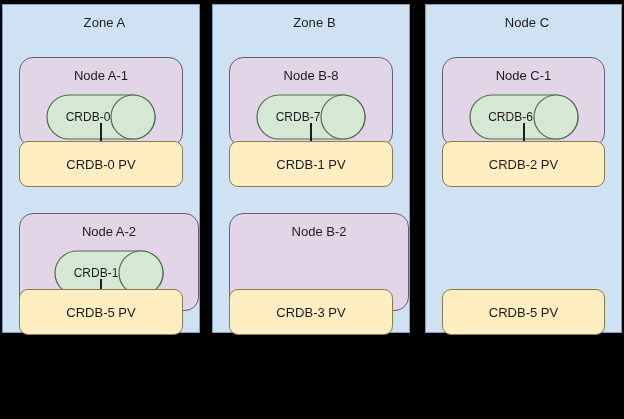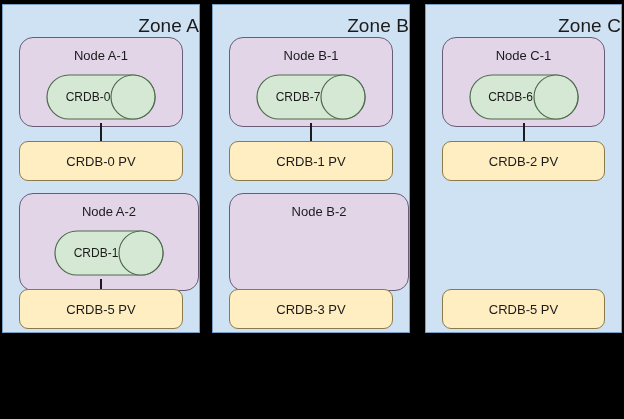--- a/index.html
+++ b/index.html
@@ -32,33 +32,34 @@
   }
   #zone-a { left: 2px;   width: 198px; }
   #zone-b { left: 212px; width: 198px; }
   #zone-c { left: 425px; width: 197px; }
 
   .zone-title {
     position: absolute;
     top: 10px;
     left: 0;
     right: 0;
-    text-align: right;
-    font-size: 19px;
+    text-align: center;
+    font-size: 13px;
     color: #1b1b1b;
     letter-spacing: 0.1px;
     padding-left: 7px;
   }
 
   .node {
     position: absolute;
     background: #e1d5e7;
     border: 1px solid #6a5b77;
     border-radius: 14px;
     box-sizing: border-box;
+    margin-top: 20px;
   }
   .node-title {
     position: absolute;
     top: 10px;
     left: 0;
     right: 0;
     text-align: center;
     font-size: 13px;
     color: #1b1b1b;
   }
@@ -94,21 +95,21 @@
     border: 1px solid #8a7b49;
     border-radius: 9px;
     box-sizing: border-box;
     display: flex;
     align-items: center;
     justify-content: center;
     font-size: 13px;
     color: #1b1b1b;
     left: 16px;
     right: 16px;
-    height: 40px;
+    height: 46px;
   }
   .pv-r1 { top: 136px; }
   .pv-r2 { top: 284px; }
 
   .connector {
     position: absolute;
     left: 50%;
     width: 2px;
     margin-left: -1px;
     background: #1b1b1b;
@@ -148,40 +149,40 @@
       </div>
     </div>
     <div class="connector conn-r2"></div>
     <div class="pv pv-r2">CRDB-5 PV</div>
   </div>
 
   <div class="zone" id="zone-b">
     <div class="zone-title">Zone B</div>
 
     <div class="node node-r1">
-      <div class="node-title">Node B-1</div>
+      <div class="node-title">Node B-8</div>
       <div class="cylinder">
         <svg class="cyl-svg" viewBox="0 0 110 46">
           <path d="M 23 1 L 87 1 A 22 22 0 0 1 87 45 L 23 45 A 22 22 0 0 1 23 1 Z" fill="#d5e8d4" stroke="#4e6b4c" stroke-width="1.2"></path>
           <ellipse cx="87" cy="23" rx="22" ry="22" fill="#d5e8d4" stroke="#4e6b4c" stroke-width="1.2"></ellipse>
         </svg>
         <div class="cyl-label">CRDB-7</div>
       </div>
     </div>
     <div class="connector conn-r1"></div>
     <div class="pv pv-r1">CRDB-1 PV</div>
 
     <div class="node node-r2">
       <div class="node-title">Node B-2</div>
     </div>
     <div class="pv pv-r2">CRDB-3 PV</div>
   </div>
 
   <div class="zone" id="zone-c">
-    <div class="zone-title">Zone C</div>
+    <div class="zone-title">Node C</div>
 
     <div class="node node-r1">
       <div class="node-title">Node C-1</div>
       <div class="cylinder">
         <svg class="cyl-svg" viewBox="0 0 110 46">
           <path d="M 23 1 L 87 1 A 22 22 0 0 1 87 45 L 23 45 A 22 22 0 0 1 23 1 Z" fill="#d5e8d4" stroke="#4e6b4c" stroke-width="1.2"></path>
           <ellipse cx="87" cy="23" rx="22" ry="22" fill="#d5e8d4" stroke="#4e6b4c" stroke-width="1.2"></ellipse>
         </svg>
         <div class="cyl-label">CRDB-6</div>
       </div>

